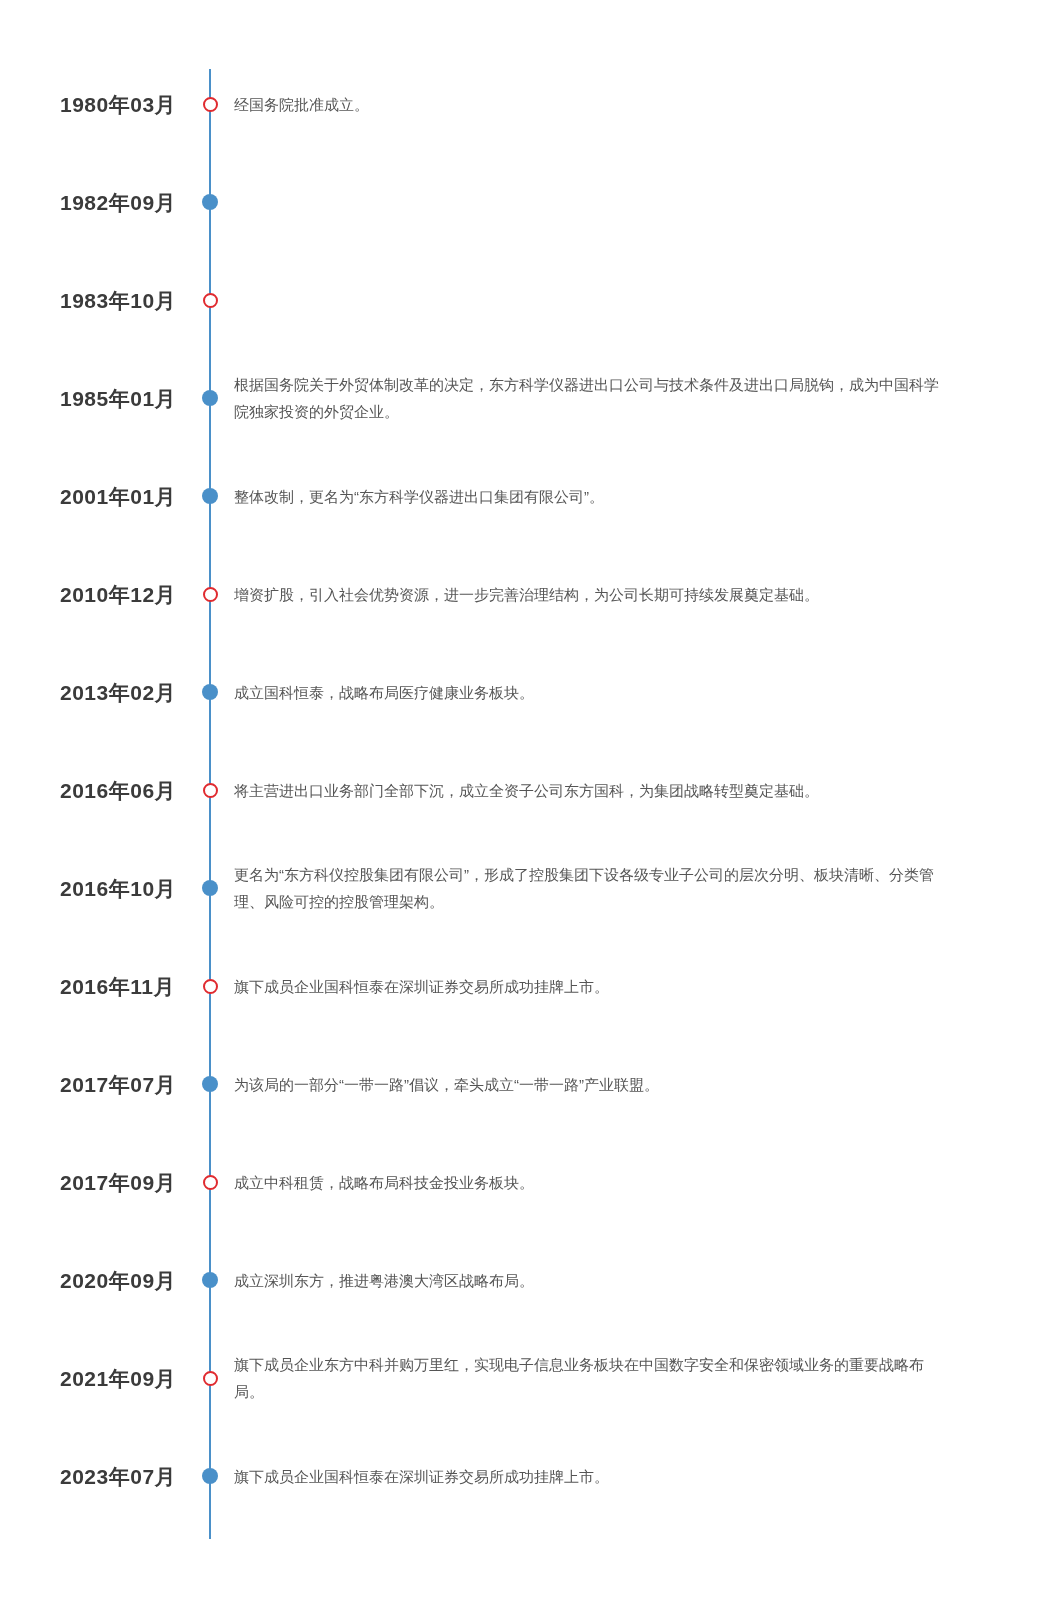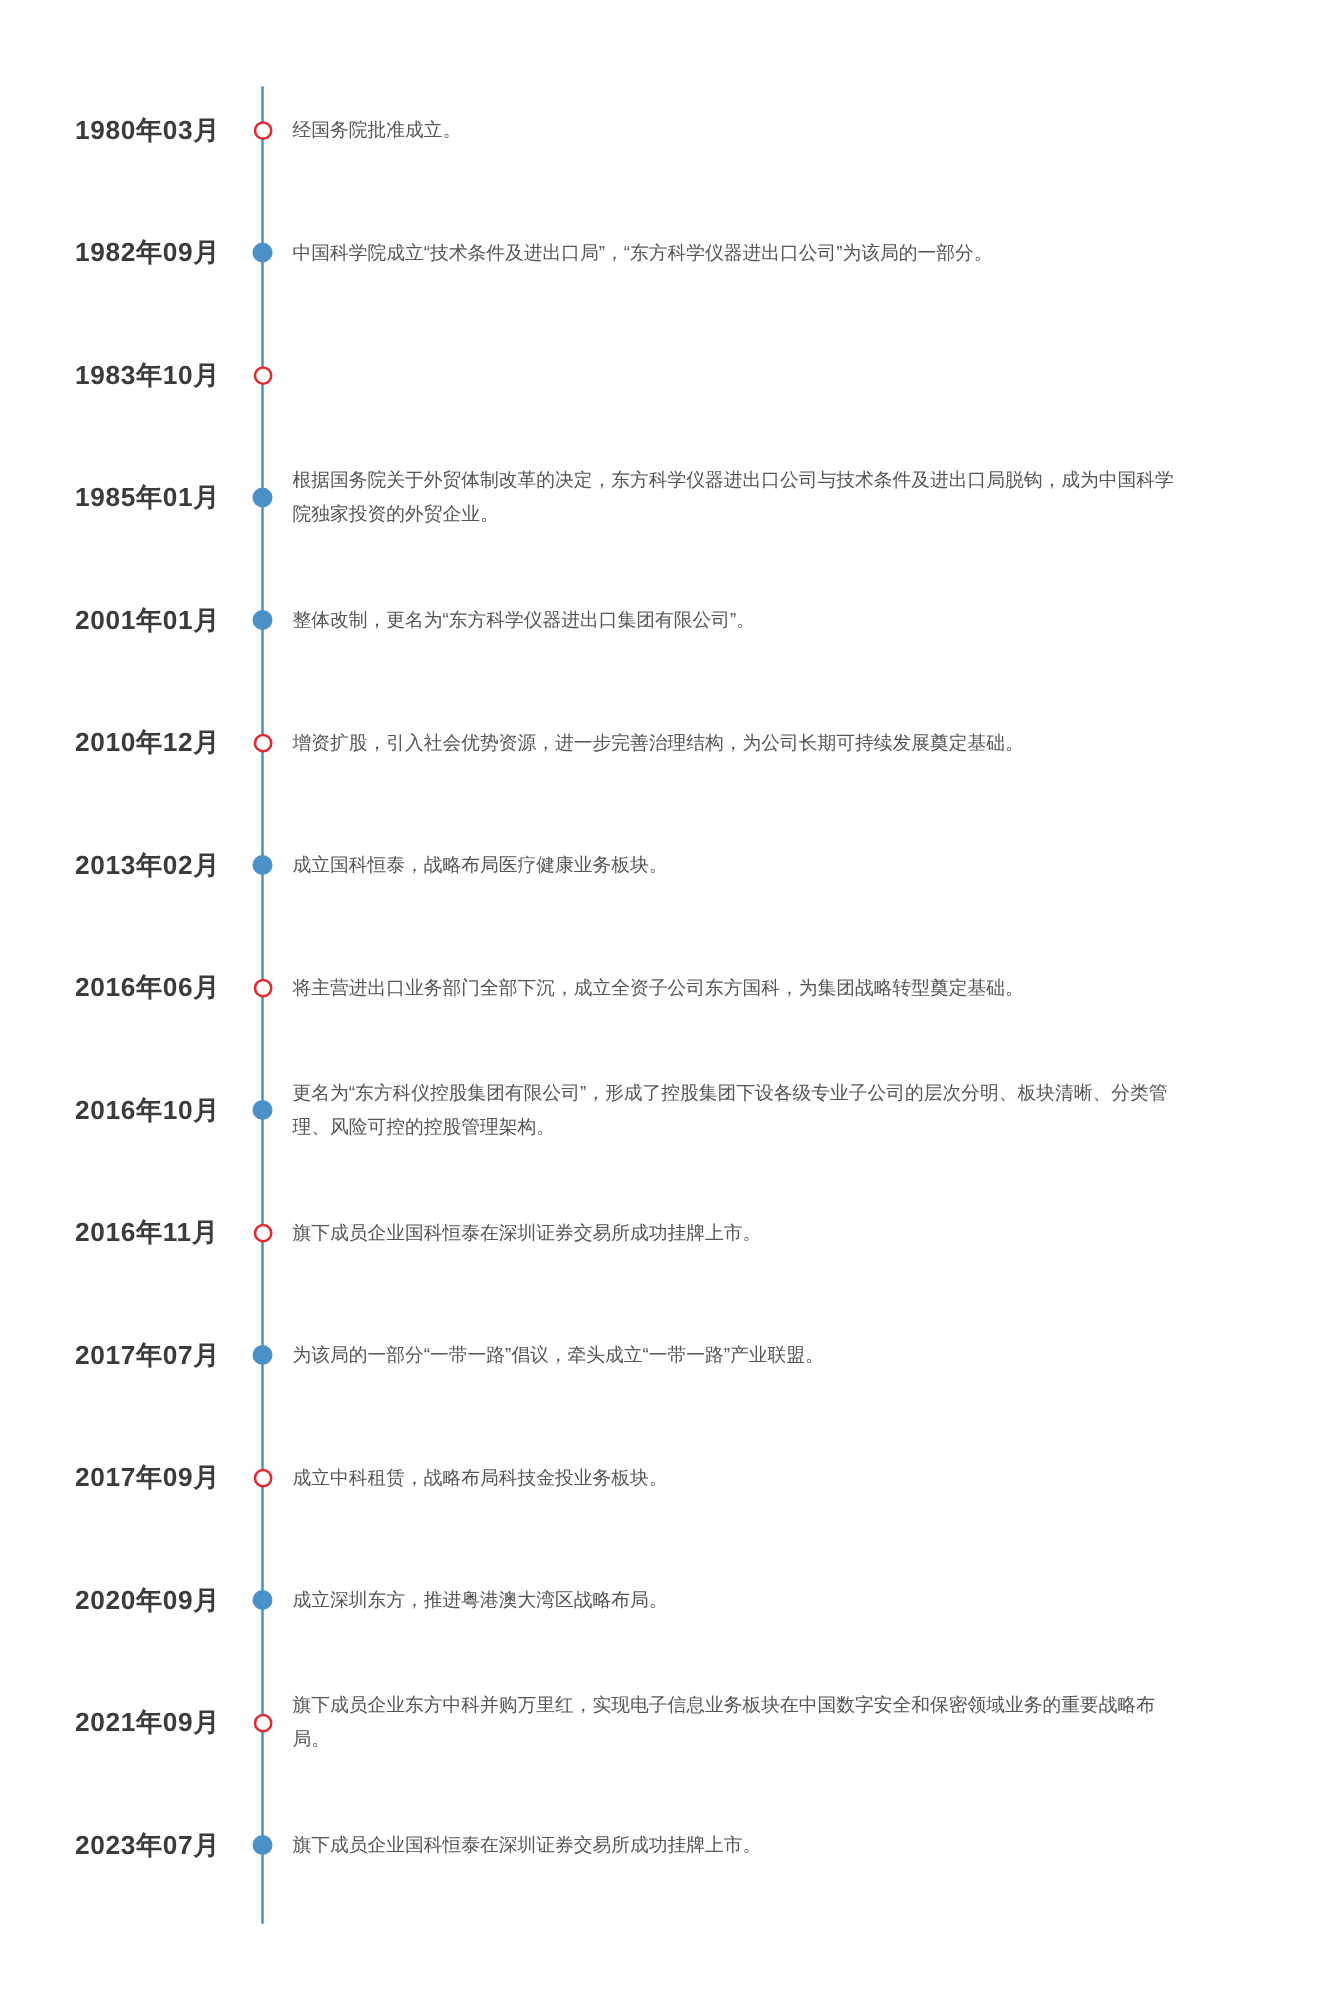--- a/index.html
+++ b/index.html
@@ -87,21 +87,20 @@
       <span class="event-marker hollow"></span>
     </div>
     <div class="event-description">经国务院批准成立。</div>
   </div>
 
   <div class="event-row">
     <div class="event-date">1982年09月</div>
     <div class="event-marker-cell">
       <span class="event-marker filled"></span>
     </div>
-    <div class="event-description">中国科学院成立“技术条件及进出口局”，“东方科学仪器进出口公司”为该局的一部分。</div>
   </div>
 
   <div class="event-row">
     <div class="event-date">1983年10月</div>
     <div class="event-marker-cell">
       <span class="event-marker hollow"></span>
     </div>
   </div>
 
   <div class="event-row">

